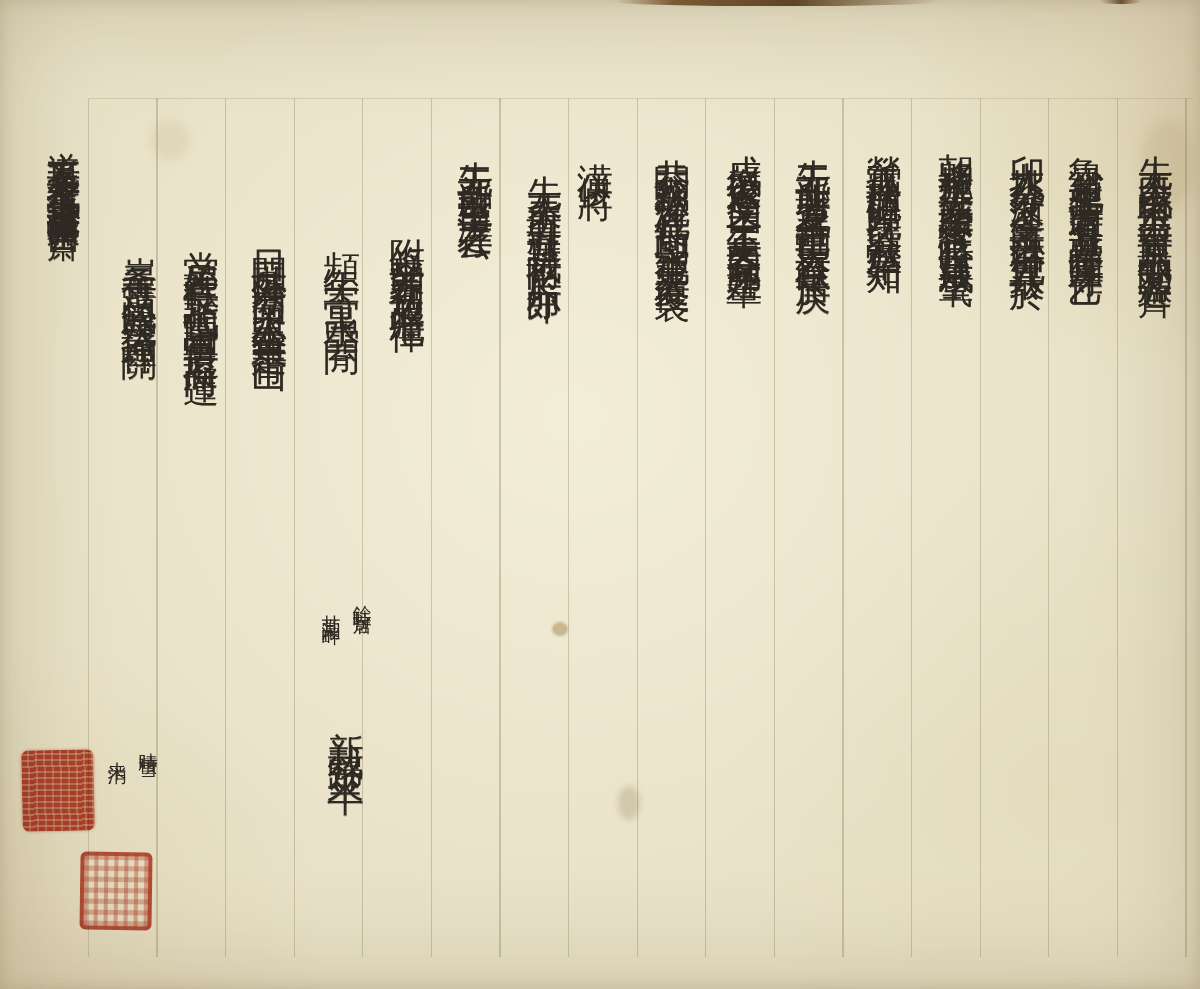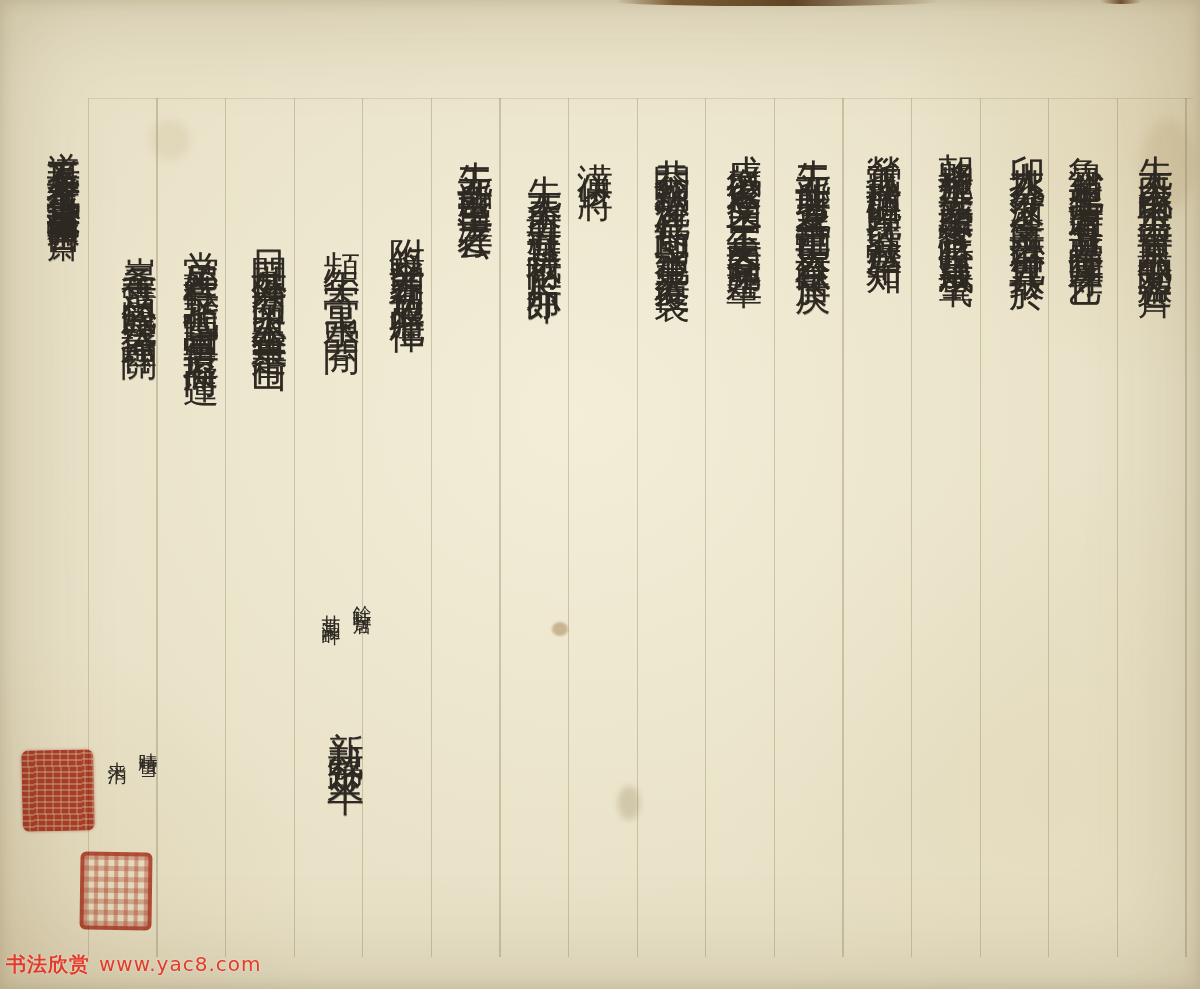--- a/index.html
+++ b/index.html
@@ -99,17 +99,14 @@
   <div class="col" style="left:114px;top:228px;font-size:36px;letter-spacing:9px;">峯尋舊蹟尚餘殘雪掩禪關</div>
   <div class="note" style="left:104px;top:737px;">
     <span>時積雪</span>
     <span class="shift">未消</span>
   </div>
   <div class="col" style="left:40px;top:126px;font-size:34px;letter-spacing:3.5px;">道光壬辰冬十一月七代孫青銓謹書於南昌學舍西齋</div>
 
   <div class="seal seal-solid" style="left:22px;top:750px;width:72px;height:81px;"></div>
   <div class="seal seal-outline" style="left:80px;top:852px;width:64px;height:70px;"></div>
 
-  <div class="watermark">
-    <span class="cn">书法欣赏</span><span>www.yac8.com</span>
-  </div>
 
 </div>
 
 </body></html>

